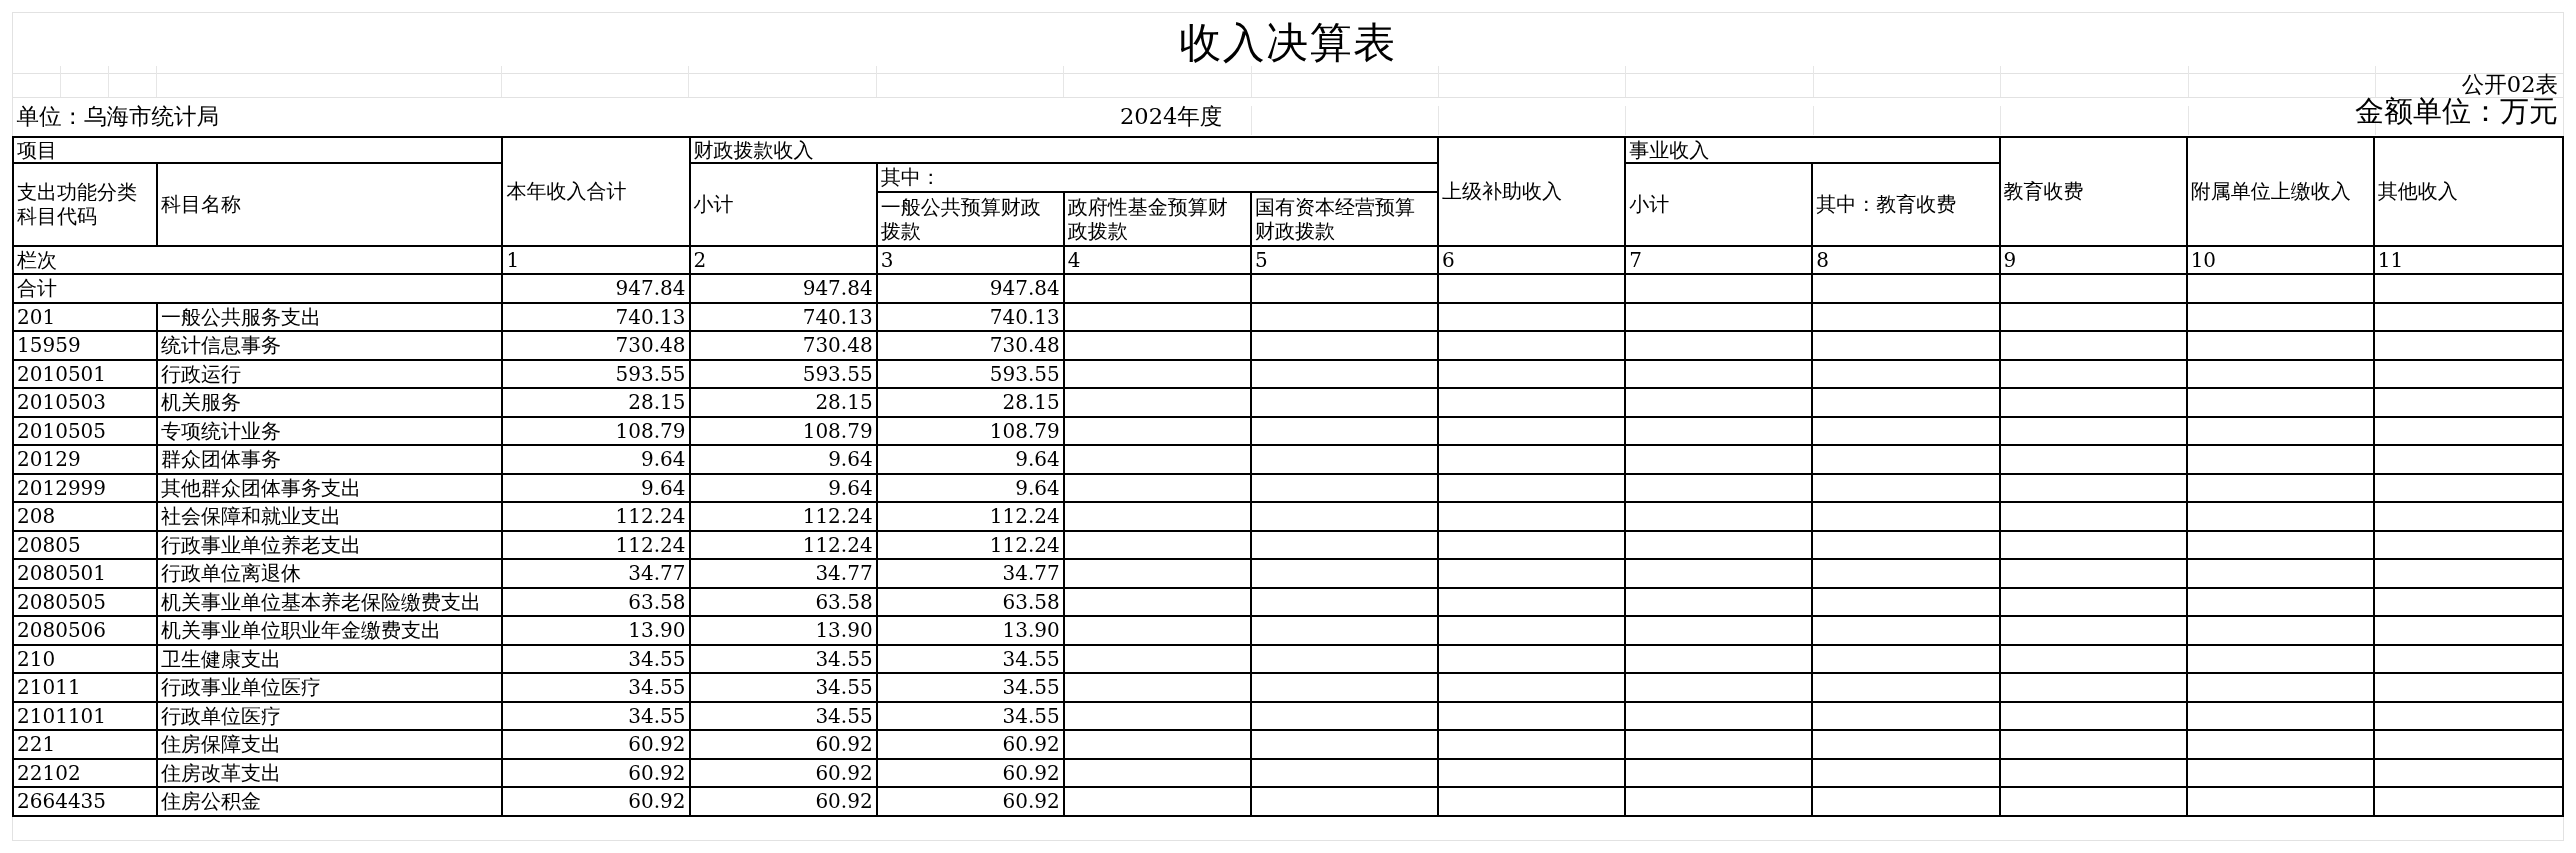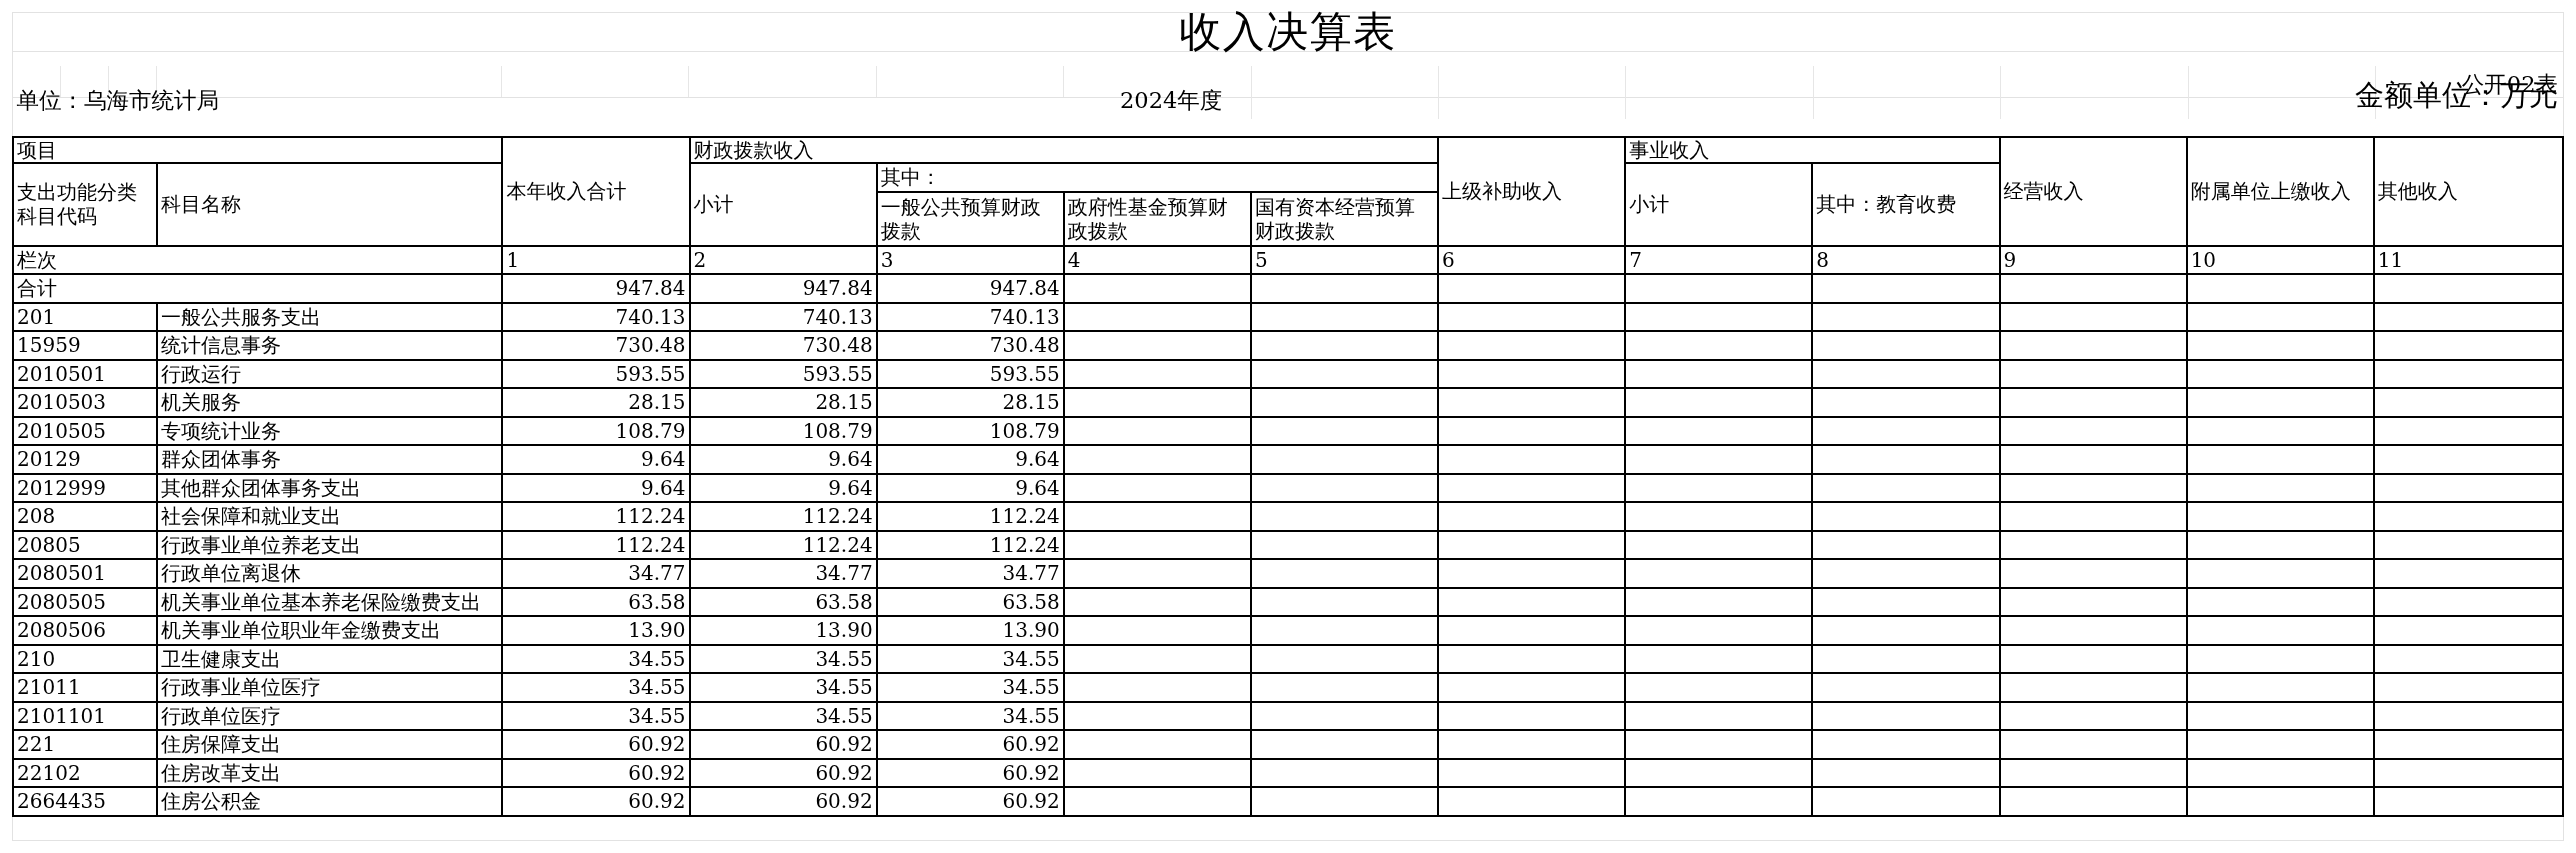--- a/index.html
+++ b/index.html
@@ -1,27 +1,27 @@
 <!DOCTYPE html>
 <html style="font-size:12px"><head>
 <meta charset="utf-8">
 <style>
   html, body { margin: 0; padding: 0; background: #ffffff; }
   body { width: 2576px; height: 853px; position: relative; overflow: hidden;
          font-family: "DejaVu Serif", "Liberation Serif", serif; color: #000; }
   .sheet { position: absolute; left: 12px; top: 12px; width: 2552px; height: 829px;
            border: 1.5px solid #e2e2e2; box-sizing: border-box; }
-  .title { position: absolute; left: 12px; top: 12px; width: 2552px; height: 40px;
+  .title { position: absolute; left: 12px; top: 12px; width: 2552px; height: 62px;
            display: flex; align-items: center; justify-content: center;
            font-size: 42px; letter-spacing: 1.5px; border-bottom: 1.5px solid #e2e2e2; box-sizing: border-box; }
   .gridrow { position: absolute; left: 12px; width: 2552px; box-sizing: border-box;
              border-bottom: 1.5px solid #e2e2e2; }
   .gridrow .vline { position: absolute; top: 0; bottom: 0; width: 0.7px; background: #e6e6e6; }
   .row-code { top: 66px; height: 31.5px; text-decoration: underline; }
-  .row-unit { top: 90px; height: 29px; border-bottom: none; }
+  .row-unit { top: 106px; height: 29px; border-bottom: none; }
   .code-label { position: absolute; right: 6px; top: 3px; font-size: 22.5px; }
   .unit-left { position: absolute; left: 4.5px; bottom: 3px; font-size: 22.5px; }
   .unit-mid { position: absolute; left: 1108px; bottom: 3px; font-size: 22.5px; }
   .unit-right { position: absolute; right: 6px; bottom: 3px; font-size: 29px; }
 
   table.main { position: absolute; left: 12px; top: 136px; border-collapse: collapse;
                table-layout: fixed; width: 2552px; }
   table.main td { border: 2.2px solid #000; font-size: 20px; padding: 0 3px; line-height: 1.2;
                   overflow: hidden; white-space: nowrap; box-sizing: border-box; }
   .c { text-align: left; }
@@ -89,21 +89,21 @@
       <col style="width:187px">
       <col style="width:189px">
   </colgroup>
   <tbody id="tbody">
     <tr class="h1">
       <td class="c" colspan="2">项目</td>
       <td class="c wrap" rowspan="3">本年收入合计</td>
       <td class="c" colspan="4">财政拨款收入</td>
       <td class="c wrap" rowspan="3">上级补助收入</td>
       <td class="c" colspan="2">事业收入</td>
-      <td class="c wrap" rowspan="3">经营收入</td>
+      <td class="c wrap" rowspan="3">教育收费</td>
       <td class="c wrap" rowspan="3">附属单位上缴收入</td>
       <td class="c wrap" rowspan="3">其他收入</td>
     </tr>
     <tr class="h2">
       <td class="c wrap" rowspan="2">支出功能分类科目代码</td>
       <td class="c" rowspan="2">科目名称</td>
       <td class="c" rowspan="2">小计</td>
       <td class="l" colspan="3">其中：</td>
       <td class="c" rowspan="2">小计</td>
       <td class="c" rowspan="2">其中：教育收费</td>

